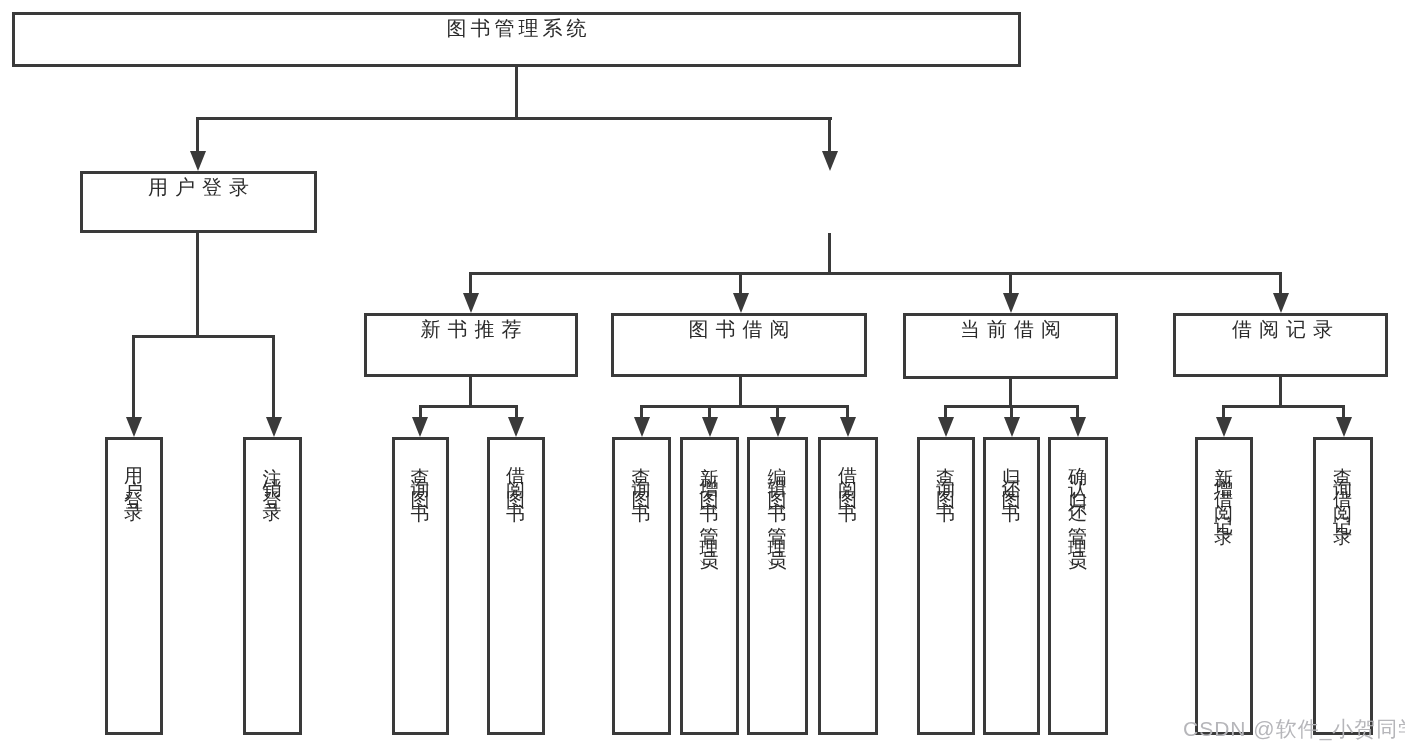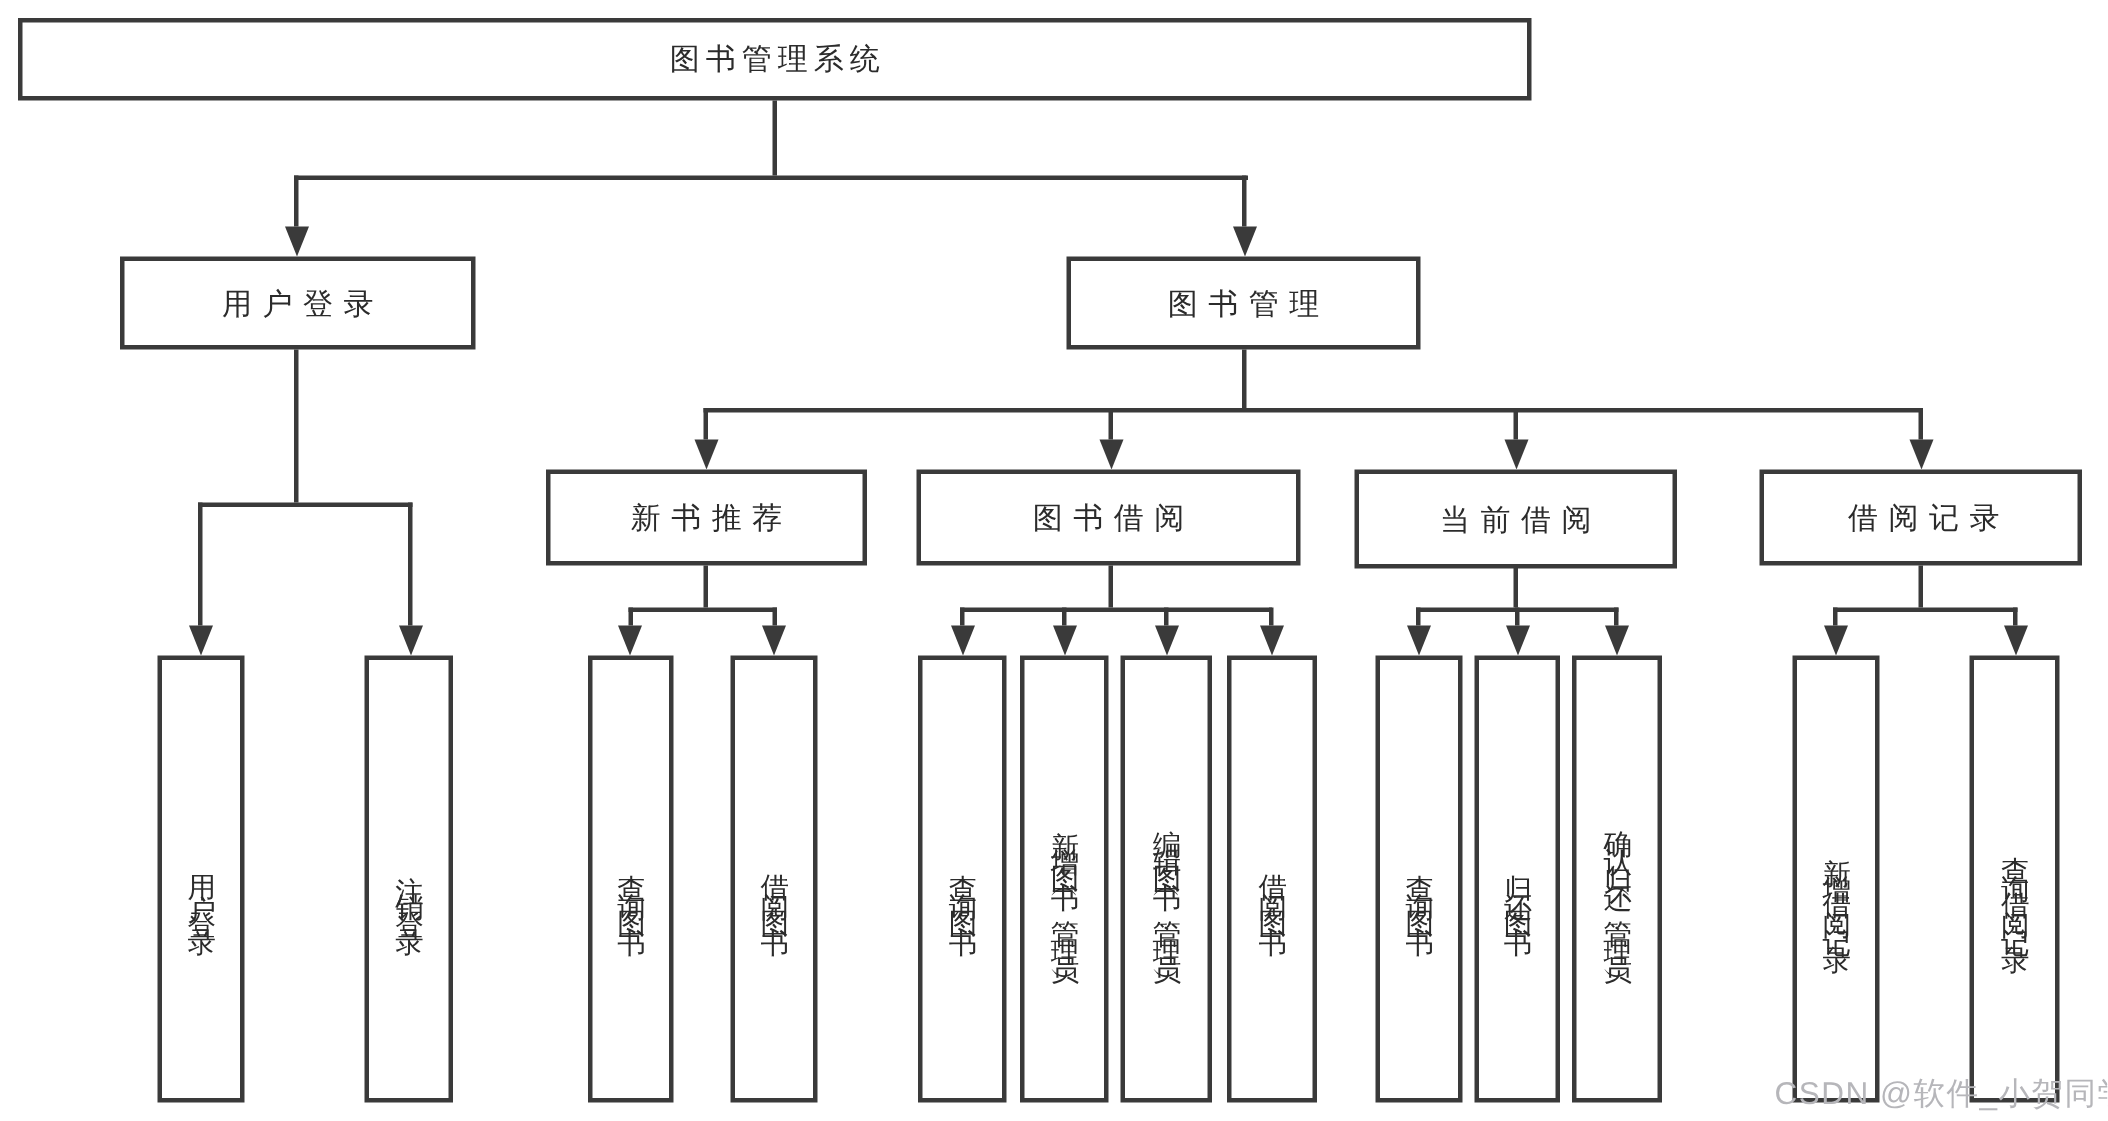--- a/index.html
+++ b/index.html
@@ -6,21 +6,21 @@
   html,body { background:#ffffff; }
   .canvas {
     position:relative; width:1405px; height:747px;
     background:#ffffff; overflow:hidden;
     font-family:"Liberation Sans", sans-serif;
     color:#2b2b2b;
   }
   .box {
     position:absolute; background:#ffffff;
     border:3px solid #3a3a3a;
-    display:flex; align-items:center; justify-content:center;
+    display:flex; justify-content:center;
   }
   .box.hlabel { font-size:20px; letter-spacing:7px; padding-left:7px; white-space:nowrap; }
   .box.rootlabel { font-size:20px; letter-spacing:4px; padding-left:4px; white-space:nowrap; }
   .vlabel {
     writing-mode:vertical-rl; text-orientation:mixed;
     font-size:19px; line-height:1; letter-spacing:12px;
     padding-top:12px; white-space:nowrap;
   }
   .hline { position:absolute; height:3px; background:#3a3a3a; }
   .vline { position:absolute; width:3px; background:#3a3a3a; }
@@ -46,23 +46,20 @@
 
   <div class="vline" style="left:515px;top:67px;height:50px;"></div>
   <div class="hline" style="left:196px;top:117px;width:636px;"></div>
   <div class="vline" style="left:196px;top:117px;height:34px;"></div>
   <div class="arrow" style="left:190px;top:151px;"></div>
   <div class="vline" style="left:828px;top:117px;height:34px;"></div>
   <div class="arrow" style="left:822px;top:151px;"></div>
 
   <div class="box hlabel" style="left:80px;top:171px;width:237px;height:62px;">
     <span>用户登录</span>
-  </div>
-  <div class="box hlabel" style="left:711px;top:171px;width:236px;height:62px;">
-    <span>图书管理</span>
   </div>
 
   <div class="vline" style="left:196px;top:233px;height:102px;"></div>
   <div class="hline" style="left:132px;top:335px;width:143px;"></div>
   <div class="vline" style="left:132px;top:335px;height:82px;"></div>
   <div class="arrow" style="left:126px;top:417px;"></div>
   <div class="vline" style="left:272px;top:335px;height:82px;"></div>
   <div class="arrow" style="left:266px;top:417px;"></div>
 
   <div class="vline" style="left:828px;top:233px;height:39px;"></div>

